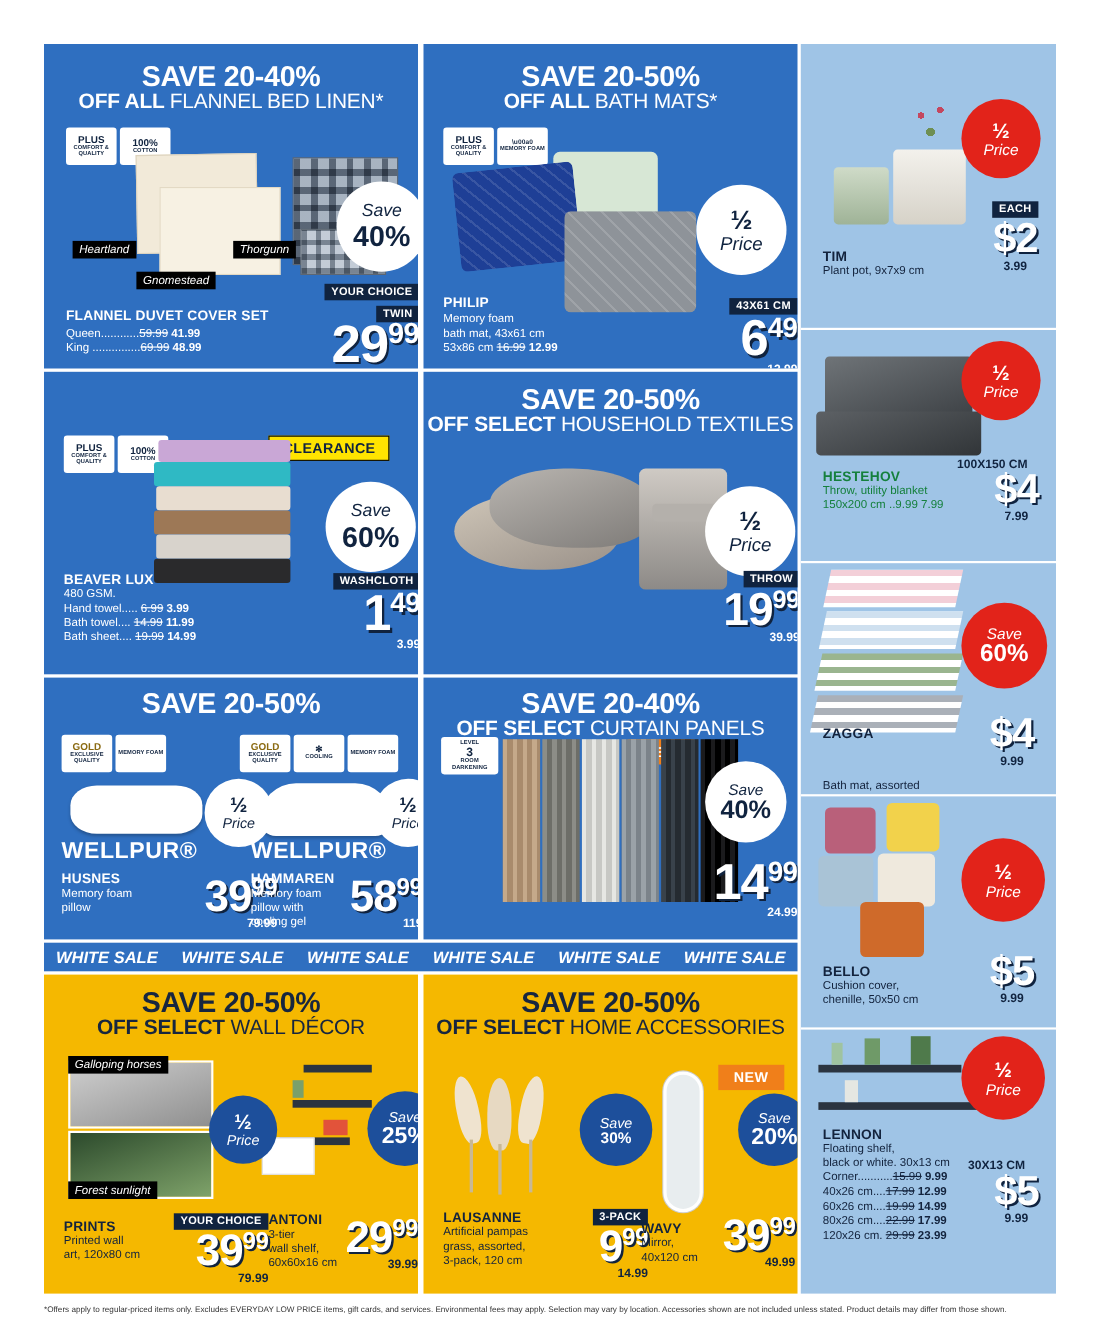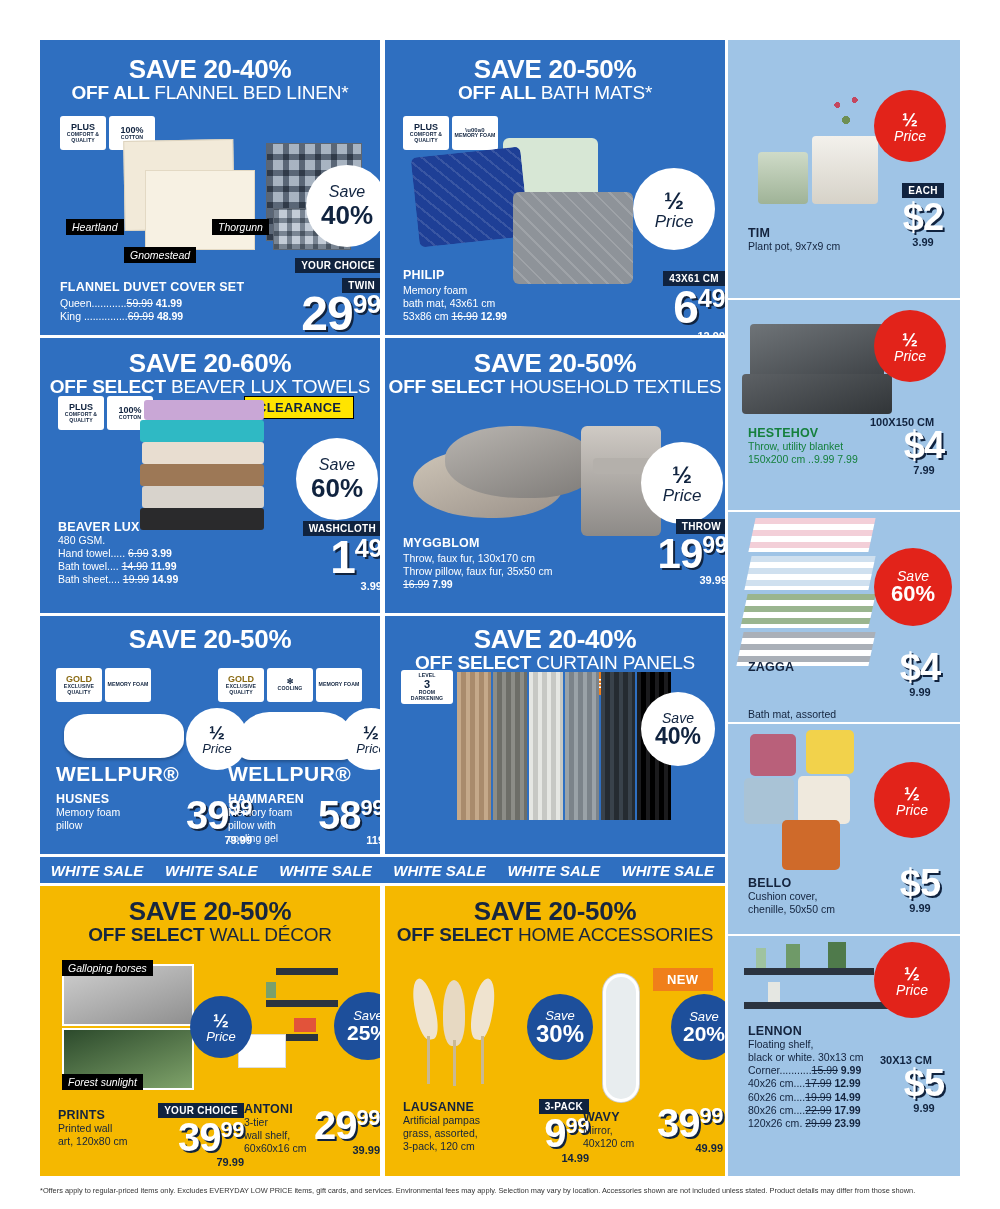--- a/index.html
+++ b/index.html
@@ -195,24 +195,20 @@
       <div class="pname">PHILIP</div>
       <div class="pdesc" style="white-space:pre-line;margin-top:2px;">Memory foam
 bath mat, 43x61 cm</div>
       <div class="pdesc">
         <span>53x86 cm</span> <span class="strike">16.99</span> <b>12.99</b>
       </div>
     </div>
   </div>
 
   <div class="panel blue" style="left:40px;top:338px;width:340px;height:275px;">
-    <div class="hdr" style="margin-top:12px;">
-      <div class="l1">SAVE 20-60%</div>
-      <div class="l2"><span>OFF SELECT </span><span class="thin">BEAVER LUX TOWELS</span></div>
-    </div>
 
     <div class="badge-row" style="left:18px;top:58px;">
       <div class="badge">
           <b>PLUS</b>
           <span>COMFORT &amp; QUALITY</span>
         </div>
       <div class="badge">
           <b>100%</b>
           <span>COTTON</span>
         </div>
@@ -266,26 +262,20 @@
     </div>
 
     <div class="pricewrap" style="left:214px;top:178px;width:128px;text-align:right;">
       <div><span class="choice">THROW</span></div>
       <div class="bigprice" style="font-size:42px;line-height:.95;color:#fff;text-shadow:2px 2px 0 #10233f;">
         <span>19</span><span class="cents">99</span>
       </div>
       <div class="was" style="color:#fff;">39.99</div>
     </div>
 
-    <div style="position:absolute;left:18px;top:198px;width:200px;color:#fff;">
-      <div class="pname">MYGGBLOM</div>
-      <div class="pdesc" style="white-space:pre-line;margin-top:2px;">Throw, faux fur, 130x170 cm
-Throw pillow, faux fur, 35x50 cm</div>
-      <div class="pdesc"><span class="strike">16.99</span> <b>7.99</b></div>
-    </div>
   </div>
 
   <div class="panel blue" style="left:40px;top:616px;width:340px;height:238px;">
     <div class="hdr" style="margin-top:10px;">
       <div class="l1">SAVE 20-50%</div>
     </div>
 
     <div class="badge-row" style="left:16px;top:52px;">
       <div class="badge gold">
           <b>GOLD</b>
@@ -370,20 +360,26 @@
     <div class="art" style="left:144px;top:56px;width:34px;height:148px;background:repeating-linear-gradient(90deg,#e6e7e3 0 4px,#c7c8c4 4px 9px);"></div>
     <div class="art" style="left:180px;top:56px;width:34px;height:148px;background:repeating-linear-gradient(90deg,#9aa2a8 0 4px,#7b838a 4px 9px);"></div>
     <div class="art" style="left:216px;top:56px;width:34px;height:148px;background:repeating-linear-gradient(90deg,#39424b 0 4px,#252b31 4px 9px);"></div>
     <div class="art" style="left:252px;top:56px;width:34px;height:148px;background:repeating-linear-gradient(90deg,#1b1b1d 0 4px,#000 4px 9px);"></div>
 
     <div class="bubble bub-white" style="left:256px;top:76px;width:74px;height:74px;">
       <div style="font-size:14px;font-style:italic;">Save</div>
       <div style="font-size:23px;font-weight:bold;">40%</div>
     </div>
 
+    <div class="pricewrap" style="left:210px;top:164px;width:130px;text-align:right;">
+      <div class="bigprice" style="font-size:46px;line-height:.95;color:#fff;text-shadow:2px 2px 0 #10233f;">
+        <span>14</span><span class="cents">99</span>
+      </div>
+      <div class="was" style="color:#fff;">24.99</div>
+    </div>
 
   </div>
 
   <div class="wsale">
     <span>WHITE SALE</span>
     <span>WHITE SALE</span>
     <span>WHITE SALE</span>
     <span>WHITE SALE</span>
     <span>WHITE SALE</span>
     <span>WHITE SALE</span>
@@ -460,21 +456,21 @@
       <div style="position:absolute;left:64px;top:0;width:20px;height:62px;background:#efe3cf;border-radius:50% 50% 40% 40%;transform:rotate(10deg);"></div>
       <div style="position:absolute;left:18px;top:58px;width:3px;height:48px;background:#c9b894;"></div>
       <div style="position:absolute;left:44px;top:62px;width:3px;height:46px;background:#c9b894;"></div>
       <div style="position:absolute;left:72px;top:58px;width:3px;height:48px;background:#c9b894;"></div>
     </div>
 
     <div class="art" style="left:218px;top:88px;width:36px;height:128px;background:#e8edef;border:3px solid #fff;border-radius:18px 18px 18px 18px;box-shadow:0 0 0 1px #ccc;"></div>
 
     <div class="bubble bub-blue" style="left:142px;top:108px;width:66px;height:66px;">
       <div style="font-size:13px;font-style:italic;">Save</div>
-      <div style="font-size:24px;font-weight:bold;">30%</div>
+      <div style="font-size:14px;font-weight:bold;">30%</div>
     </div>
     <div class="bubble bub-blue" style="left:282px;top:108px;width:66px;height:66px;left:286px;">
       <div style="font-size:13px;font-style:italic;">Save</div>
       <div style="font-size:21px;font-weight:bold;">20%</div>
     </div>
 
     <div style="position:absolute;left:18px;top:214px;width:110px;color:#13233d;">
       <div class="pname">LAUSANNE</div>
       <div class="pdesc" style="white-space:pre-line;">Artificial pampas
 grass, assorted,

